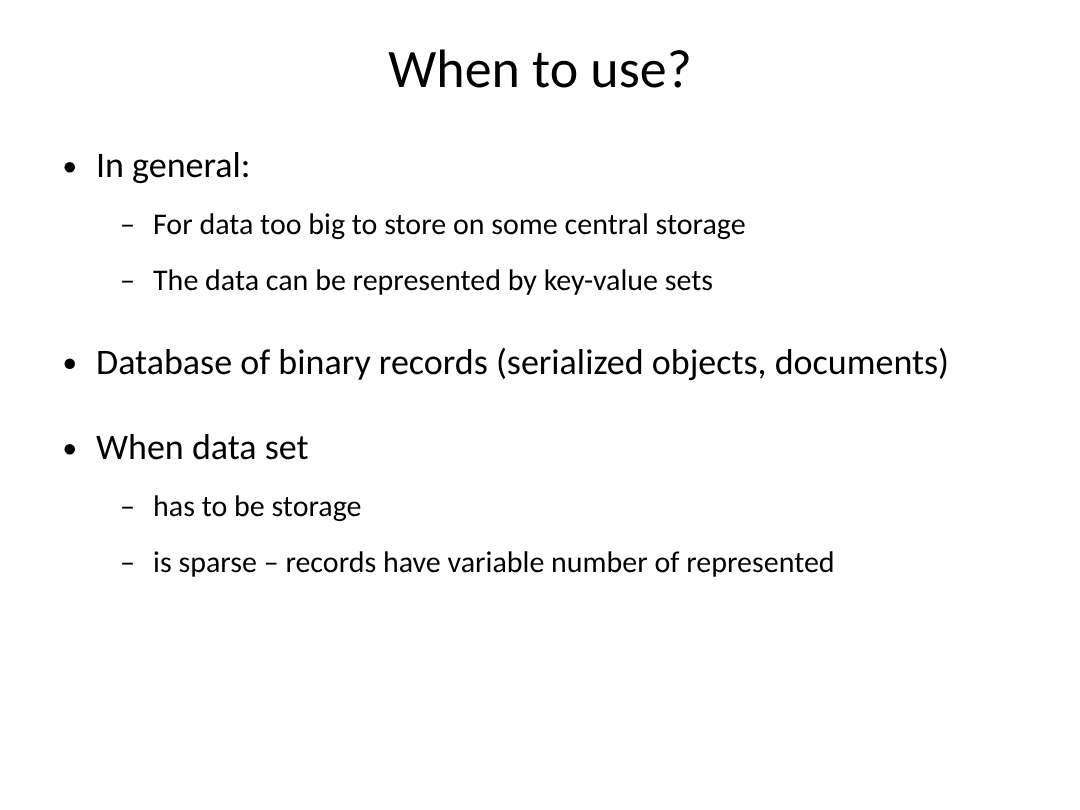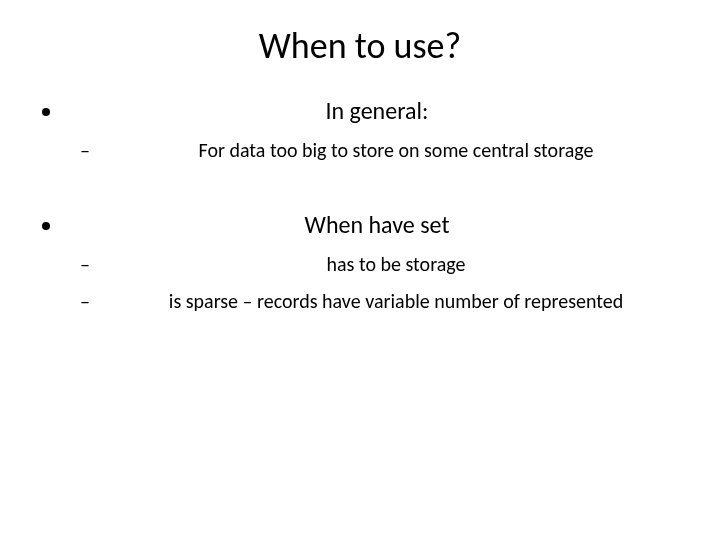--- a/index.html
+++ b/index.html
@@ -25,21 +25,20 @@
     margin: 6px 0 28px 0;
   }
   ul.level1 {
     list-style: disc;
     margin: 0;
     padding-left: 34px;
     font-size: 24px;
   }
   ul.level1 > li {
     margin-bottom: 8px;
-    text-align: center;
   }
   ul.level2 {
     list-style: none;
     margin: 6px 0 0 0;
     padding-left: 38px;
     font-size: 20px;
   }
   ul.level2 > li {
     margin-bottom: 2px;
     position: relative;
@@ -58,31 +57,37 @@
 <body>
 
 <div class="slide">
   <div class="title">When to use?</div>
 
   <ul class="level1">
     <li>
       <span>In general:</span>
       <ul class="level2">
         <li>For data too big to store on some central storage</li>
+        <li>The data can be represented by key-value sets</li>
       </ul>
     </li>
   </ul>
 
   <div class="gap"></div>
 
+  <ul class="level1">
+    <li>
+      <span>Database of binary records (serialized objects, documents)</span>
+    </li>
+  </ul>
 
   <div class="gap"></div>
 
   <ul class="level1">
     <li>
-      <span>When have set</span>
+      <span>When data set</span>
       <ul class="level2">
         <li>has to be storage</li>
         <li>is sparse – records have variable number of represented</li>
       </ul>
     </li>
   </ul>
 </div>
 
 </body></html>

